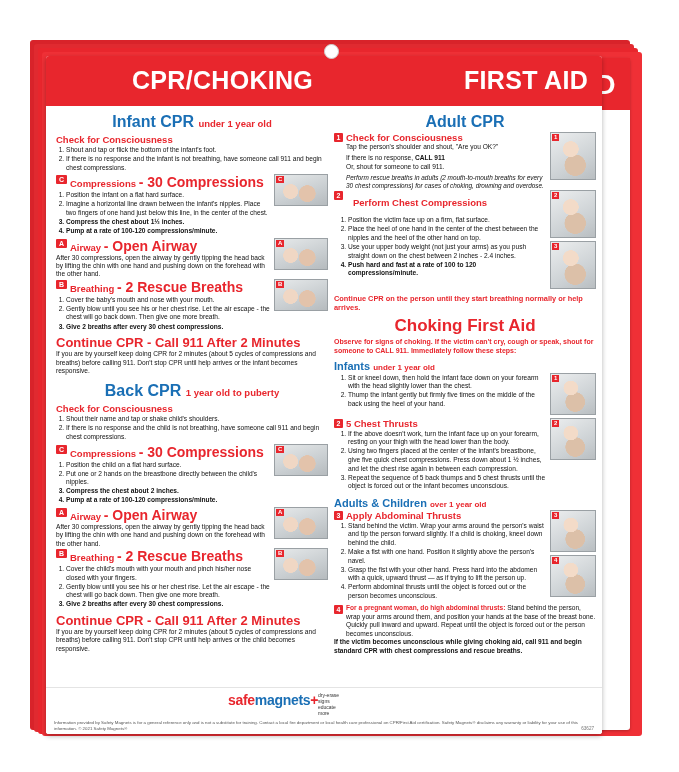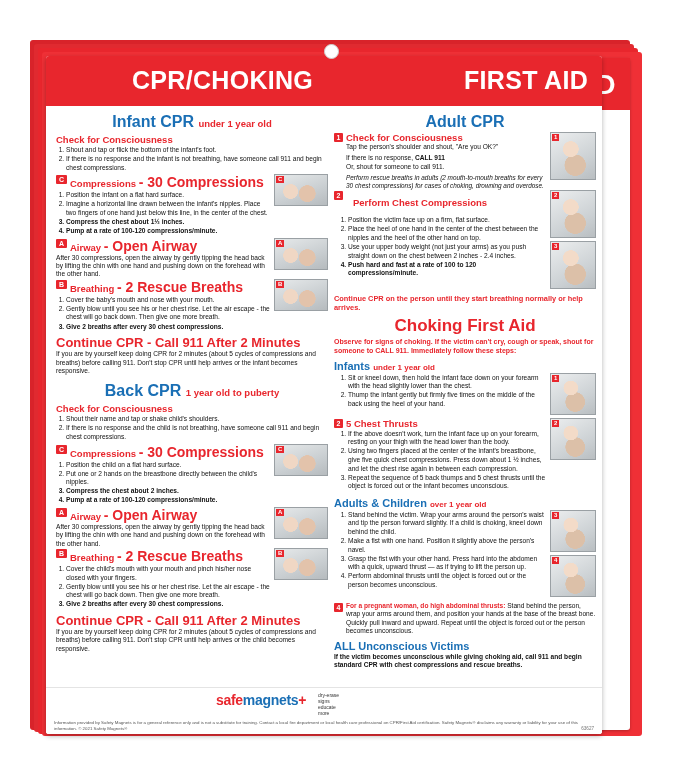--- a/index.html
+++ b/index.html
@@ -63,21 +63,21 @@
      linear-gradient(160deg,#e6e9ea 0%,#c9ced1 60%,#b6bbbe 100%);}
 
   .rthumb{width:44px;height:46px;background:#cfd3d6;border:1px solid #9aa0a4;margin-bottom:3px;position:relative;overflow:hidden;}
   .rthumb .lbl{position:absolute;left:1px;top:1px;background:#e8262d;color:#fff;font-size:6px;font-weight:bold;line-height:7px;padding:0 2px;}
   .rthumb .ph{position:absolute;inset:0;background:
      radial-gradient(circle at 45% 35%, #f3dbc8 0 20%, rgba(243,219,200,0) 21%),
      radial-gradient(circle at 55% 70%, #dcc0a8 0 26%, rgba(220,192,168,0) 27%),
      linear-gradient(150deg,#eceeef 0%,#ccd1d4 65%,#b9bec1 100%);}
 
   .footer{position:absolute;left:0;bottom:0;width:556px;height:46px;background:#ffffff;border-top:1px solid #e4e4e4;}
-  .logo{position:absolute;left:170px;top:3px;width:86px;height:22px;}
+  .logo{position:absolute;left:182px;top:3px;width:86px;height:22px;}
   .logo .safe{color:#e8262d;font-weight:bold;font-size:14px;letter-spacing:-.3px;}
   .logo .mag{color:#1a6fb5;font-weight:bold;font-size:14px;letter-spacing:-.3px;}
   .logo-bullets{position:absolute;left:272px;top:4px;font-size:5px;line-height:6px;color:#333;}
   .fineprint{position:absolute;left:8px;right:8px;bottom:3px;font-size:4.4px;line-height:5.4px;color:#555;text-align:left;}
   .pn{position:absolute;right:8px;bottom:3px;font-size:4.6px;color:#777;}
 
   .cont-red{color:#e8262d;font-weight:bold;font-size:13px;margin-top:2px;}
   .obs{color:#e8262d;font-weight:bold;font-size:7px;line-height:1.25;}
 </style>
 </head>
@@ -366,20 +366,24 @@
           </div>
         </div>
 
         <div class="h-blue">
           <span>Adults &amp; Children</span>
           <span class="sub">over 1 year old</span>
         </div>
 
         <div class="row">
           <div class="main">
+            <div class="lettered">
+              <span class="badge-num">3</span>
+              <span class="h-red" style="margin:0;">Apply Abdominal Thrusts</span>
+            </div>
             <ol class="steps" style="margin-left:4px;">
               <li>Stand behind the victim. Wrap your arms around the person's waist and tip the person forward slightly. If a child is choking, kneel down behind the child.</li>
               <li>Make a fist with one hand. Position it slightly above the person's navel.</li>
               <li>Grasp the fist with your other hand. Press hard into the abdomen with a quick, upward thrust — as if trying to lift the person up.</li>
               <li>Perform abdominal thrusts until the object is forced out or the person becomes unconscious.</li>
             </ol>
           </div>
           <div class="thumbs" style="width:46px;">
             <div class="rthumb" style="height:40px;">
               <div class="ph"></div>
@@ -393,21 +397,20 @@
         </div>
 
         <div class="lettered" style="margin-top:2px;">
           <span class="badge-num">4</span>
           <div class="txt">
             <b style="color:#e8262d;">For a pregnant woman, do high abdominal thrusts:</b>
             <span>Stand behind the person, wrap your arms around them, and position your hands at the base of the breast bone. Quickly pull inward and upward. Repeat until the object is forced out or the person becomes unconscious.</span>
           </div>
         </div>
 
-        <div class="h-blue" style="margin-top:4px;">ALL Unconscious Victims</div>
         <div class="txt" style="font-weight:bold;">If the victim becomes unconscious while giving choking aid, call 911 and begin standard CPR with chest compressions and rescue breaths.</div>
       </div>
 
       <div class="footer">
         <div class="logo">
           <span class="safe">safe</span><span class="mag">magnets</span><span class="safe">+</span>
         </div>
         <div class="logo-bullets">
           <div>dry-erase</div>
           <div>signs</div>

